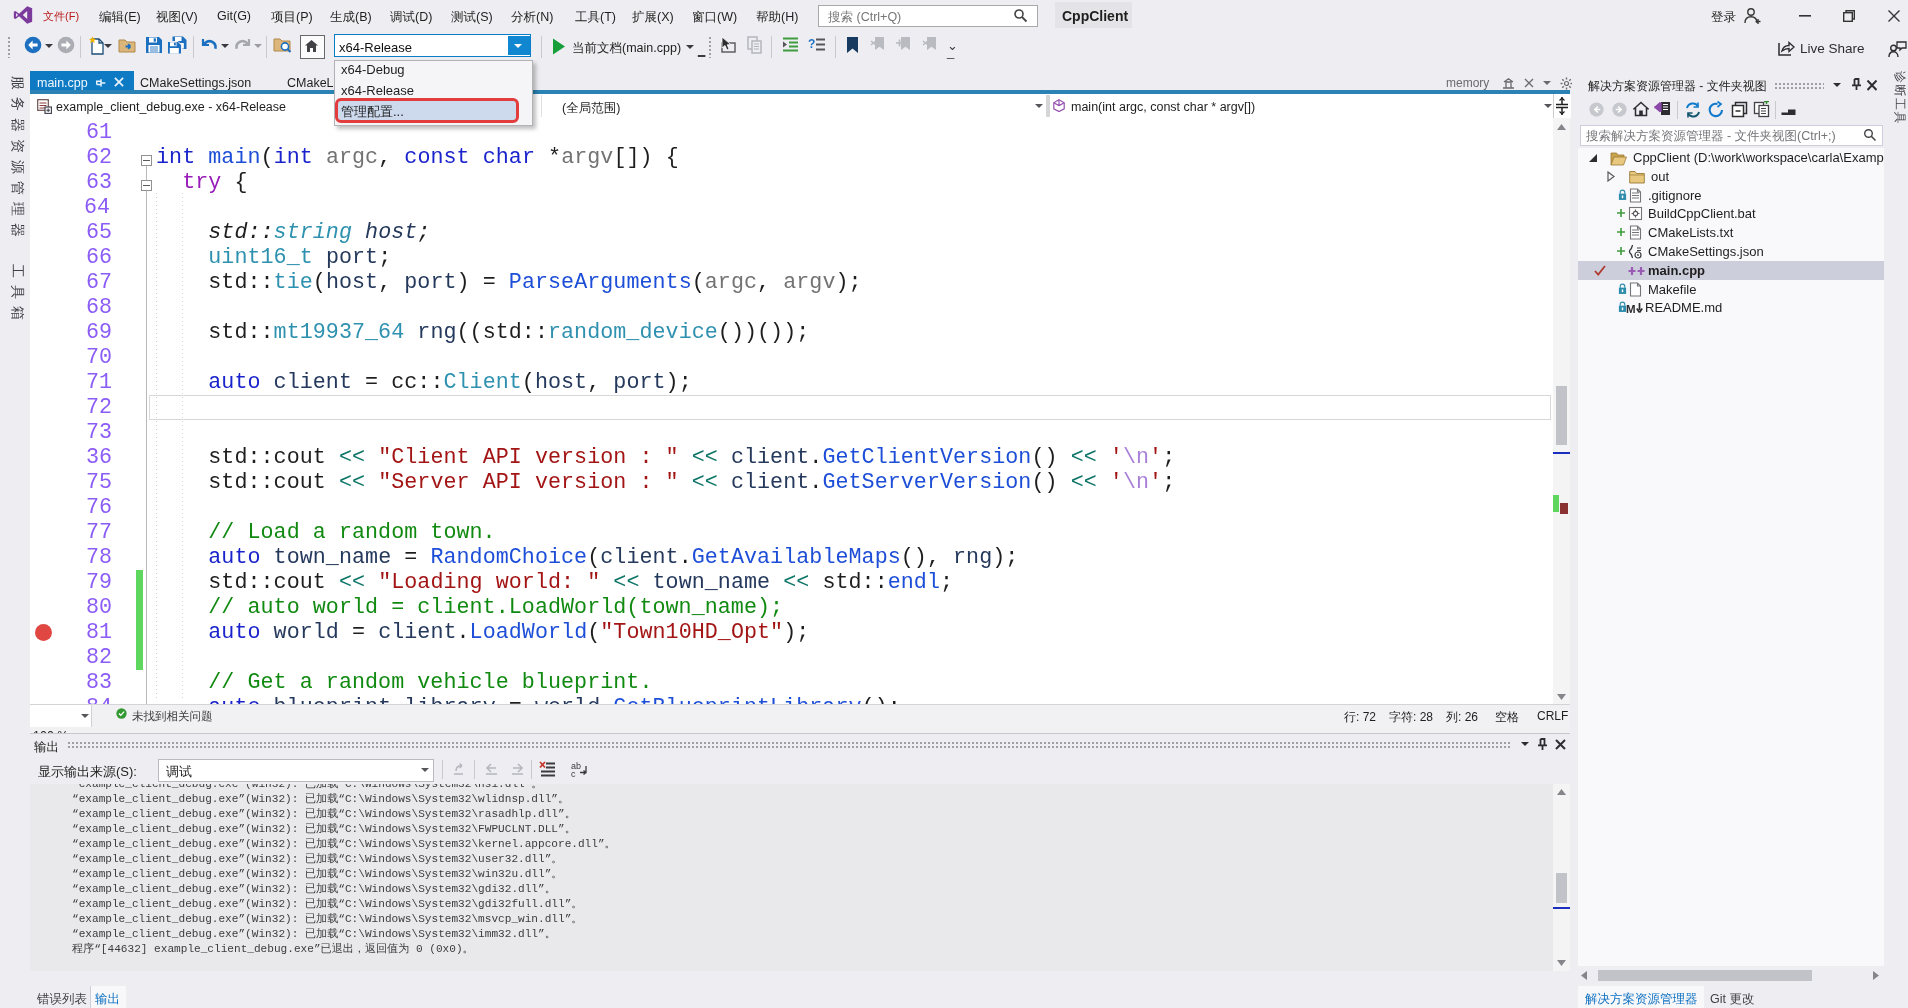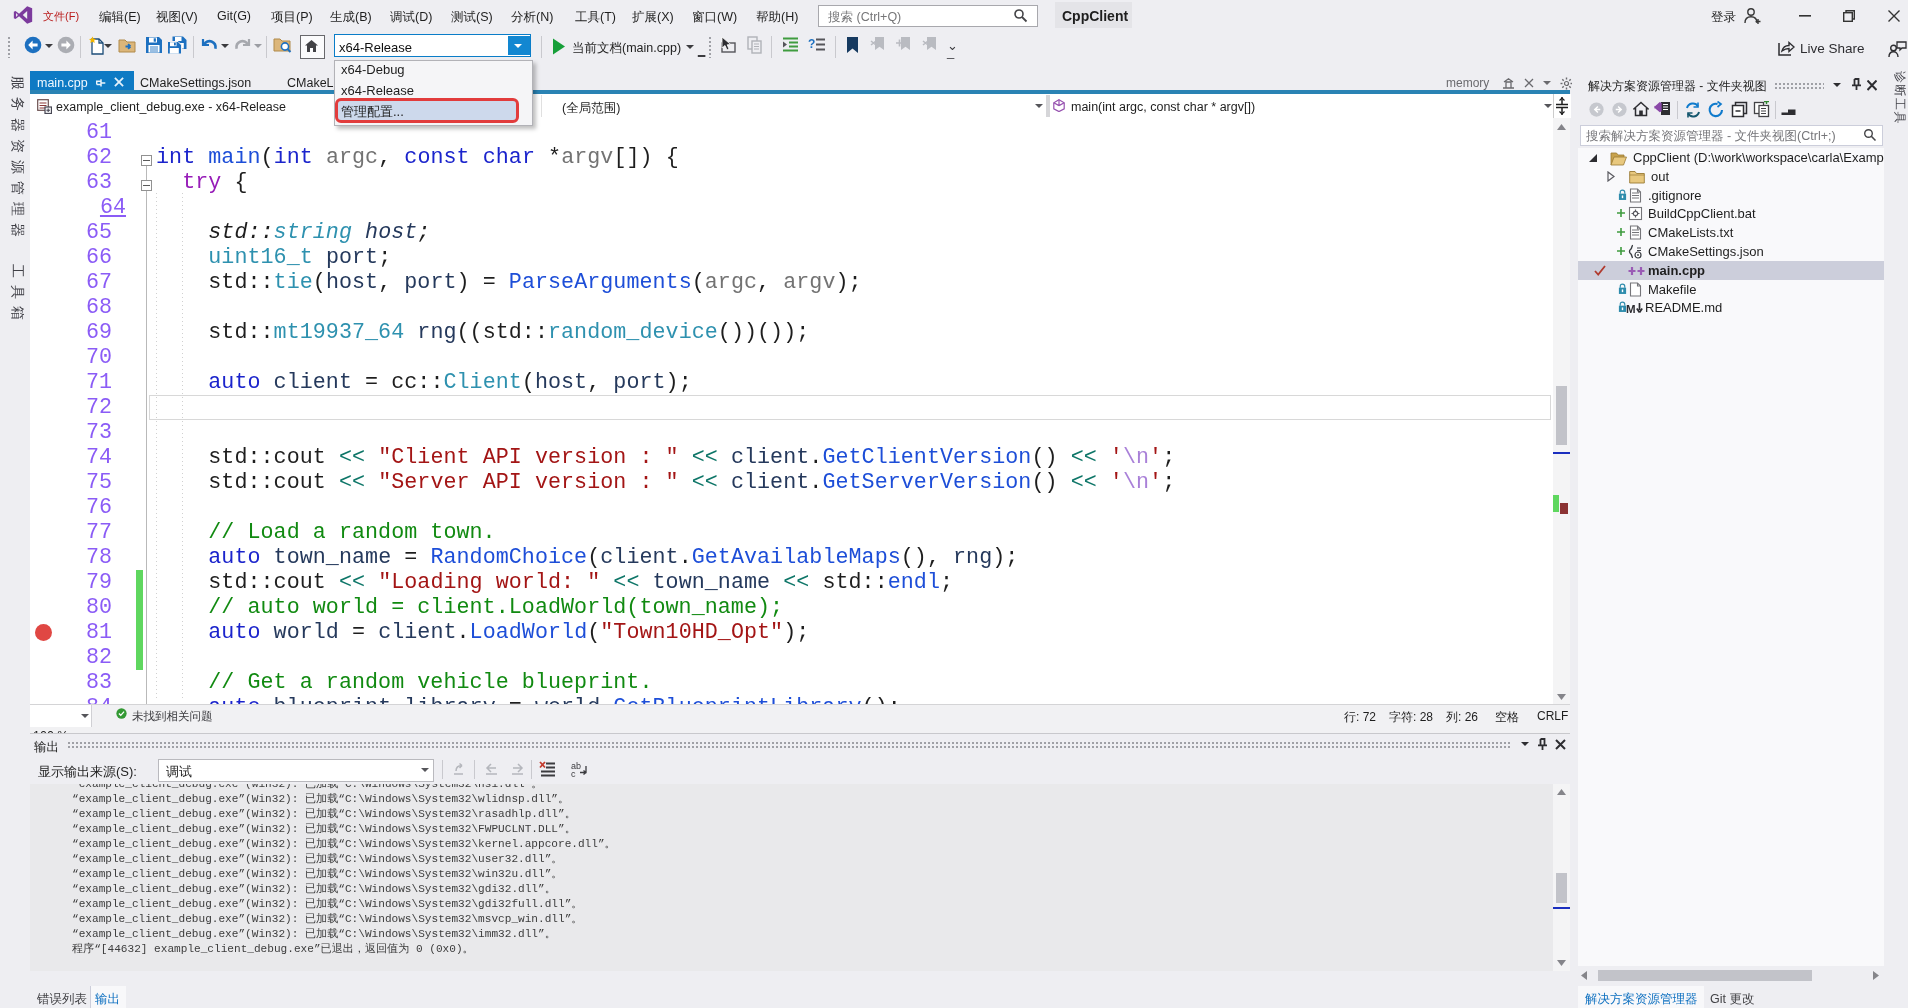--- a/index.html
+++ b/index.html
@@ -278,36 +278,36 @@
 <div class="abs" style="left:30px;top:118px;width:1523px;height:587px;background:#fff;overflow:hidden;" id="editor">
     <div class="abs" style="left:119px;top:277px;width:1402px;height:25px;border:1px solid #d8d8d8;box-sizing:border-box;"></div>
 <div class="abs" style="left:126px;top:75px;width:1px;height:505px;background-image:linear-gradient(#d0d0d0 1px,transparent 1px);background-size:1px 4px;"></div>
 <div class="abs" style="left:152px;top:75px;width:1px;height:505px;background-image:linear-gradient(#d0d0d0 1px,transparent 1px);background-size:1px 4px;"></div>
 <div class="abs" style="left:116px;top:47px;width:1px;height:540px;background:#b9b9b9;"></div>
 <div class="ln" style="left:30px;top:2px;">61</div>
 <div class="ln" style="left:30px;top:27px;">62</div>
 <div class="cl" style="top:27px;left:126px;"><span class="k">int</span> <span class="f">main</span>(<span class="k">int</span> <span class="p">argc</span>, <span class="k">const</span> <span class="k">char</span> *<span class="p">argv</span>[]) {</div>
 <div class="ln" style="left:30px;top:52px;">63</div>
 <div class="cl" style="top:52px;left:126px;">  <span class="c2">try</span> {</div>
-<div class="ln" style="left:44px;top:77px;text-decoration:underline;">64</div>
+<div class="ln" style="left:28px;top:77px;">64</div>
 <div class="ln" style="left:30px;top:102px;">65</div>
 <div class="cl" style="top:102px;left:126px;font-style:italic;">    std::<span class="t">string</span> <span class="v">host</span>;</div>
 <div class="ln" style="left:30px;top:127px;">66</div>
 <div class="cl" style="top:127px;left:126px;">    <span class="t">uint16_t</span> <span class="v">port</span>;</div>
 <div class="ln" style="left:30px;top:152px;">67</div>
 <div class="cl" style="top:152px;left:126px;">    std::<span class="t">tie</span>(<span class="v">host</span>, <span class="v">port</span>) = <span class="f">ParseArguments</span>(<span class="p">argc</span>, <span class="p">argv</span>);</div>
 <div class="ln" style="left:30px;top:177px;">68</div>
 <div class="ln" style="left:30px;top:202px;">69</div>
 <div class="cl" style="top:202px;left:126px;">    std::<span class="t">mt19937_64</span> <span class="v">rng</span>((std::<span class="t">random_device</span>())());</div>
 <div class="ln" style="left:30px;top:227px;">70</div>
 <div class="ln" style="left:30px;top:252px;">71</div>
 <div class="cl" style="top:252px;left:126px;">    <span class="k">auto</span> <span class="v">client</span> = cc::<span class="t">Client</span>(<span class="v">host</span>, <span class="v">port</span>);</div>
 <div class="ln" style="left:30px;top:277px;">72</div>
 <div class="ln" style="left:30px;top:302px;">73</div>
-<div class="ln" style="left:30px;top:327px;">74</div>
+<div class="ln" style="left:30px;top:327px;">36</div>
 <div class="cl" style="top:327px;left:126px;">    std::cout <span class="o">&lt;&lt;</span> <span class="s">"Client API version : "</span> <span class="o">&lt;&lt;</span> <span class="v">client</span>.<span class="f">GetClientVersion</span>() <span class="o">&lt;&lt;</span> <span class="s">'</span><span class="e">\n</span><span class="s">'</span>;</div>
 <div class="ln" style="left:30px;top:352px;">75</div>
 <div class="cl" style="top:352px;left:126px;">    std::cout <span class="o">&lt;&lt;</span> <span class="s">"Server API version : "</span> <span class="o">&lt;&lt;</span> <span class="v">client</span>.<span class="f">GetServerVersion</span>() <span class="o">&lt;&lt;</span> <span class="s">'</span><span class="e">\n</span><span class="s">'</span>;</div>
 <div class="ln" style="left:30px;top:377px;">76</div>
 <div class="ln" style="left:30px;top:402px;">77</div>
 <div class="cl" style="top:402px;left:126px;">    <span class="c">// Load a random town.</span></div>
 <div class="ln" style="left:30px;top:427px;">78</div>
 <div class="cl" style="top:427px;left:126px;">    <span class="k">auto</span> <span class="v">town_name</span> = <span class="f">RandomChoice</span>(<span class="v">client</span>.<span class="f">GetAvailableMaps</span>(), <span class="v">rng</span>);</div>
 <div class="ln" style="left:30px;top:452px;">79</div>
 <div class="cl" style="top:452px;left:126px;">    std::cout <span class="o">&lt;&lt;</span> <span class="s">"Loading world: "</span> <span class="o">&lt;&lt;</span> <span class="v">town_name</span> <span class="o">&lt;&lt;</span> std::<span class="f">endl</span>;</div>

